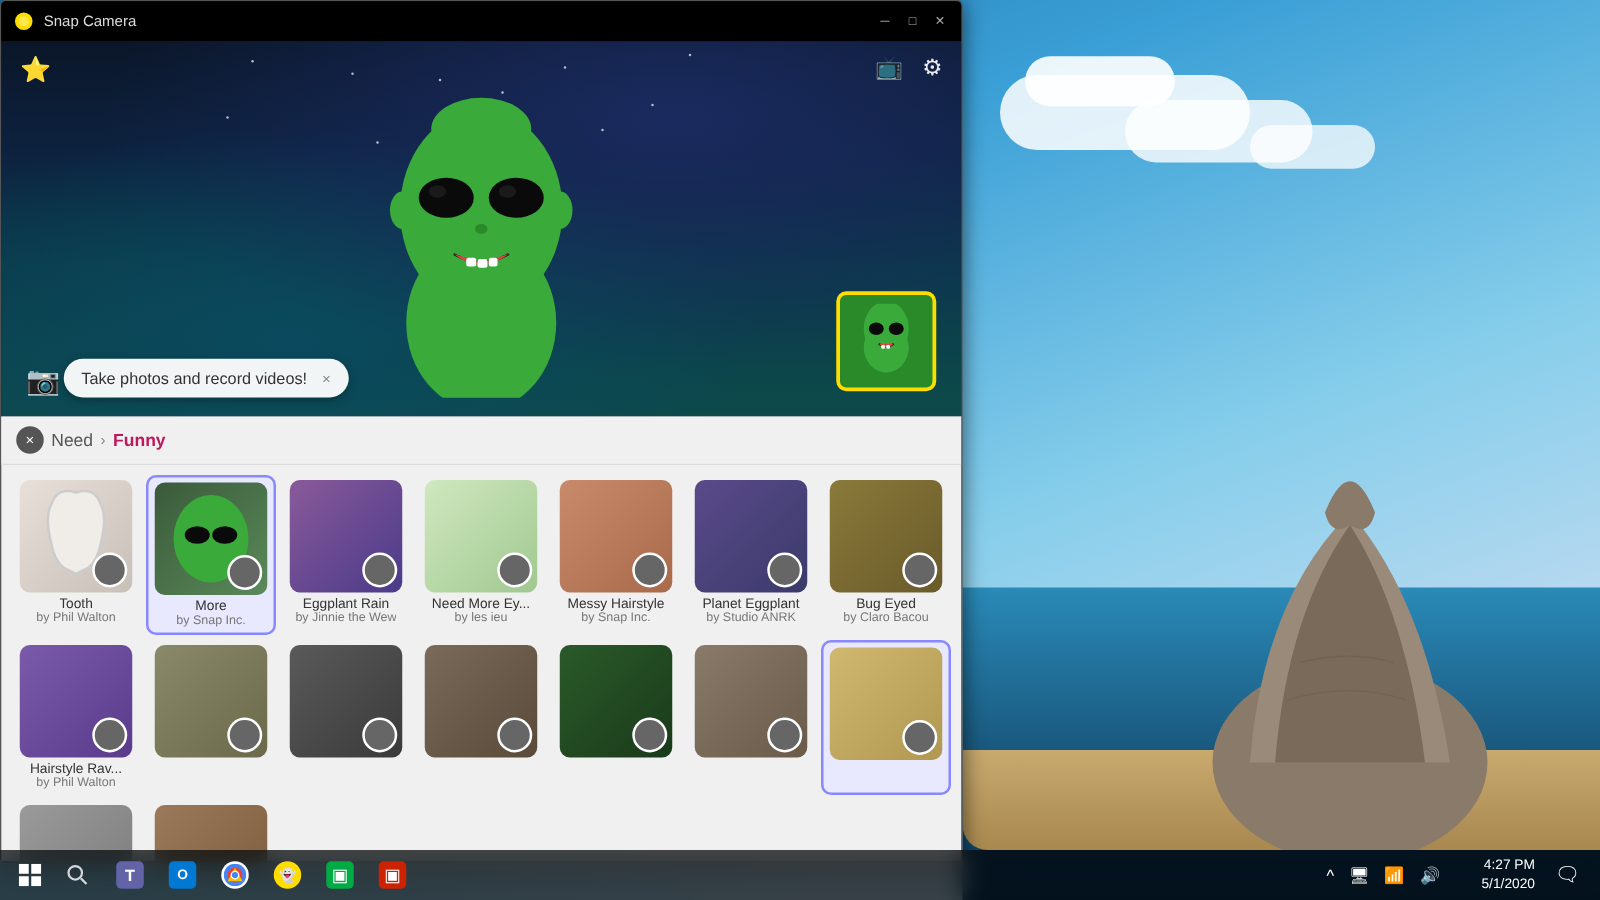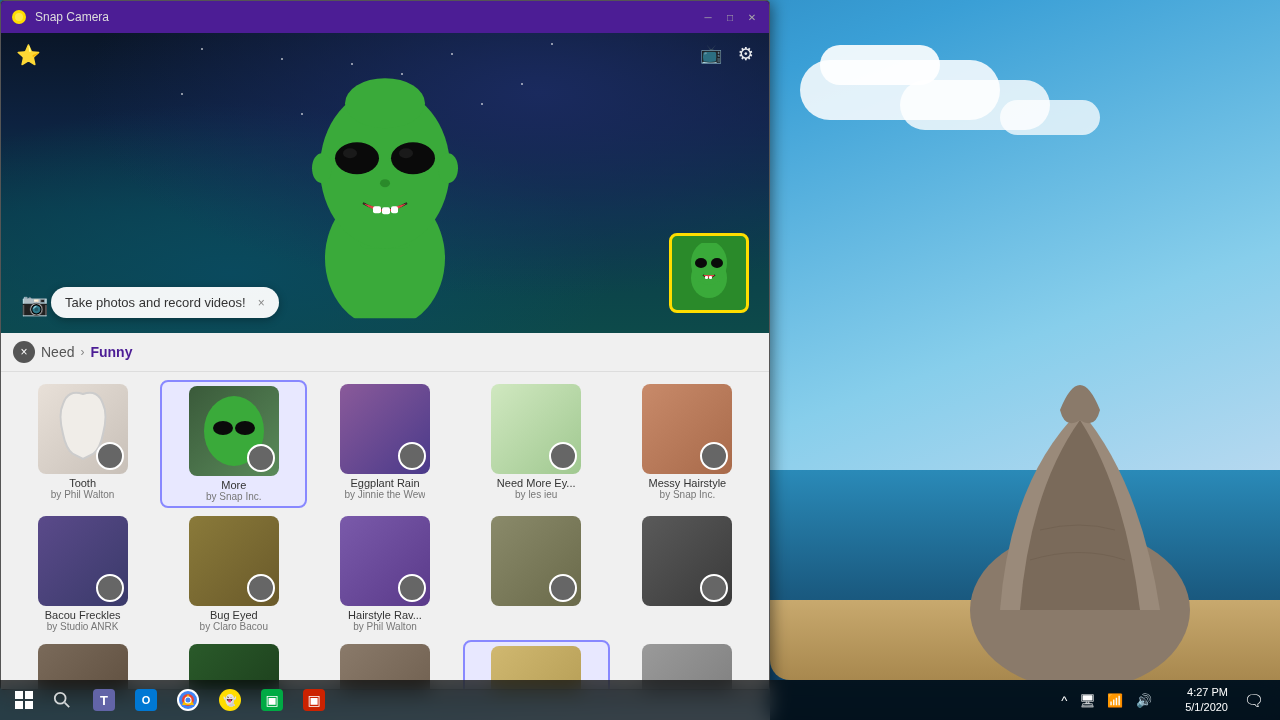--- a/index.html
+++ b/index.html
@@ -49,21 +49,21 @@
       background: #1a1a2e;
       border: 1px solid #555;
       border-radius: 4px;
       display: flex;
       flex-direction: column;
       box-shadow: 2px 2px 15px rgba(0,0,0,0.5);
     }
 
     
     #title-bar {
-      background: #4c1d95;
+      background: #000000;
       height: 32px;
       display: flex;
       align-items: center;
       padding: 0 10px;
       border-radius: 4px 4px 0 0;
       flex-shrink: 0;
     }
 
     #title-bar .app-icon {
       width: 16px;
@@ -222,28 +222,28 @@
       cursor: pointer;
     }
 
     .breadcrumb-sep {
       color: #888;
       font-size: 12px;
     }
 
     .breadcrumb-current {
       font-size: 14px;
-      color: #4c1d95;
+      color: #be185d;
       font-weight: 600;
     }
 
     
     #filters-grid {
       display: grid;
-      grid-template-columns: repeat(5, 1fr);
+      grid-template-columns: repeat(7, 1fr);
       gap: 4px;
       padding: 8px;
       overflow-y: auto;
     }
 
     .filter-item {
       display: flex;
       flex-direction: column;
       align-items: center;
       cursor: pointer;
@@ -618,21 +618,21 @@
           <div class="filter-thumb f-messy">
             <div class="filter-icon-overlay" style="background: rgb(102, 102, 102);"></div>
           </div>
           <div class="filter-name">Messy Hairstyle</div>
           <div class="filter-author">by Snap Inc.</div>
         </div>
         <div class="filter-item">
           <div class="filter-thumb f-planet">
             <div class="filter-icon-overlay" style="background: rgb(102, 102, 102);"></div>
           </div>
-          <div class="filter-name">Bacou Freckles</div>
+          <div class="filter-name">Planet Eggplant</div>
           <div class="filter-author">by Studio ANRK</div>
         </div>
         <div class="filter-item">
           <div class="filter-thumb f-bug">
             <div class="filter-icon-overlay" style="background: rgb(102, 102, 102);"></div>
           </div>
           <div class="filter-name">Bug Eyed</div>
           <div class="filter-author">by Claro Bacou</div>
         </div>
         <div class="filter-item">

